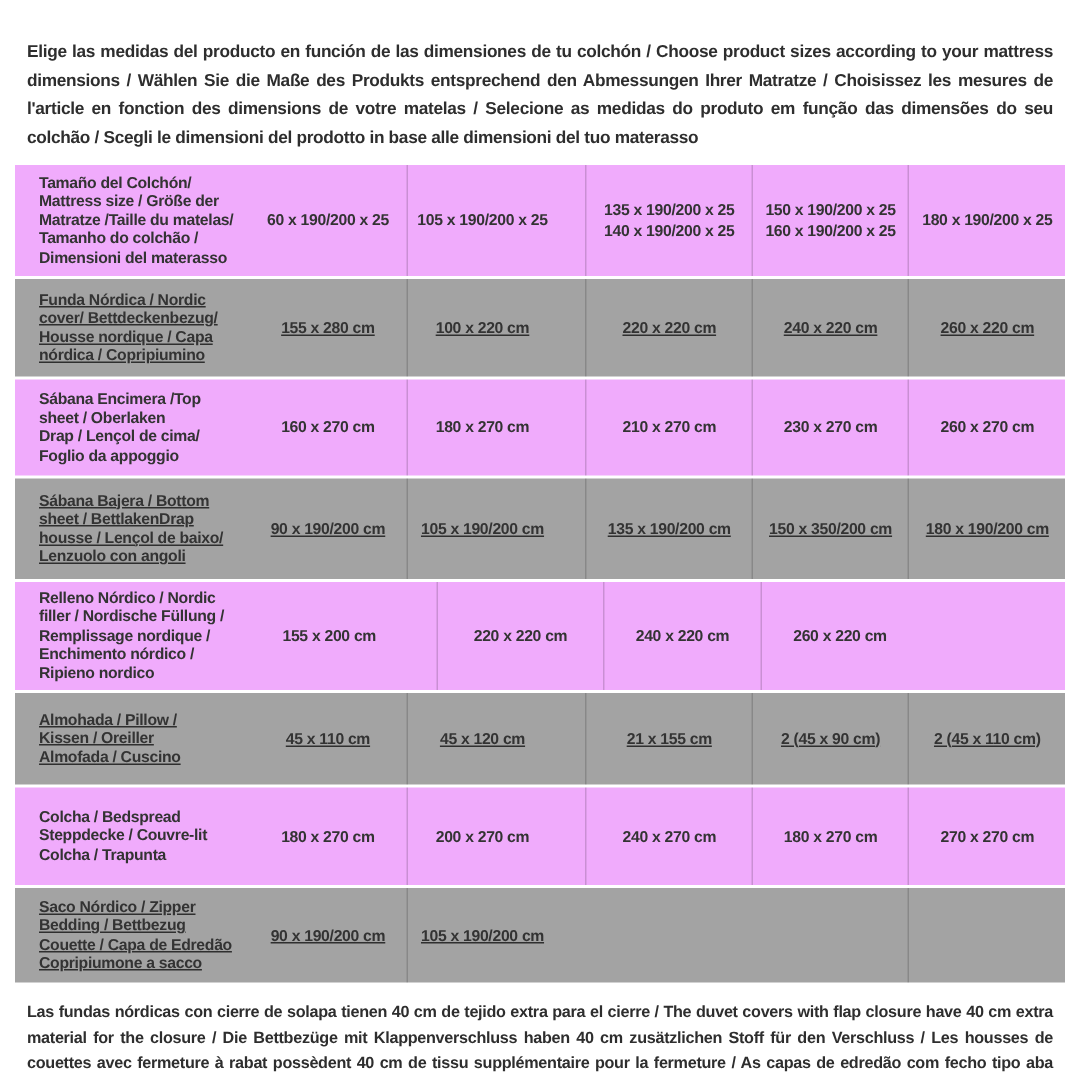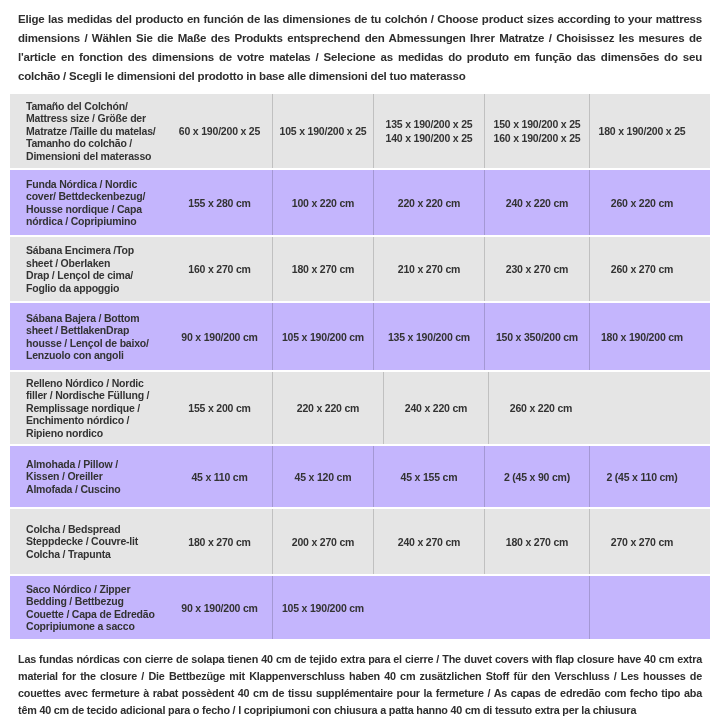--- a/index.html
+++ b/index.html
@@ -9,43 +9,43 @@
     width: 720px;
     height: 720px;
     overflow: hidden;
     font-family: "Liberation Sans", sans-serif;
     -webkit-font-smoothing: antialiased;
   }
   .page {
     box-sizing: border-box;
     width: 720px;
     height: 720px;
-    padding: 8px 10px 0 10px;
+    padding: 24px 10px 0 10px;
     color: #2f2f2f;
   }
   .intro {
     margin: 2px 8px 8px 8px;
     font-weight: bold;
     font-size: 11.5px;
     line-height: 19px;
     letter-spacing: -0.2px;
     text-align: justify;
     color: #2e2e2e;
   }
   .size-table {
     width: 700px;
     margin-top: 6px;
   }
   .t-row {
     display: flex;
     margin-bottom: 2px;
     align-items: stretch;
   }
-  .t-row.gray { background: #e5e5e5; }
-  .t-row.white { background: #c4b5fd; }
+  .t-row.gray { background: #f0abfc; }
+  .t-row.white { background: #a3a3a3; text-decoration: underline; }
   .cell {
     display: flex;
     align-items: center;
     box-sizing: border-box;
   }
   .label-cell {
     width: 157px;
     padding-left: 16px;
     padding-right: 4px;
     font-weight: bold;
@@ -60,21 +60,21 @@
     text-align: center;
     font-weight: bold;
     font-size: 10.5px;
     line-height: 14px;
     letter-spacing: -0.2px;
     white-space: pre-line;
     color: #333333;
   }
   .c1 { width: 105px; }
   .c2 { width: 101px; }
-  .c3 { width: 111px; }
+  .c3 { width: 111px; margin-left: 19px; }
   .c4 { width: 105px; }
   .c5 { width: 105px; }
   .c2, .c3, .c4, .c5 { border-left: 1px solid rgba(0,0,0,0.16); }
   .t-row.last .c3, .t-row.last .c4 { border-left: none; }
   .note {
     margin: 12px 8px 0 8px;
     font-weight: bold;
     font-size: 10.8px;
     line-height: 17px;
     letter-spacing: -0.2px;
@@ -153,21 +153,21 @@
       <div class="cell val-cell c4">240 x 220 cm</div>
       <div class="cell val-cell c5">260 x 220 cm</div>
     </div>
 
     <div class="t-row white" style="min-height:61px">
       <div class="cell label-cell">Almohada  / Pillow /
 Kissen / Oreiller
 Almofada / Cuscino</div>
       <div class="cell val-cell c1">45 x 110 cm</div>
       <div class="cell val-cell c2">45 x 120 cm</div>
-      <div class="cell val-cell c3">45 x 155 cm</div>
+      <div class="cell val-cell c3">21 x 155 cm</div>
       <div class="cell val-cell c4">2 (45 x 90 cm)</div>
       <div class="cell val-cell c5">2 (45 x 110 cm)</div>
     </div>
 
     <div class="t-row gray" style="min-height:65px">
       <div class="cell label-cell">Colcha / Bedspread
 Steppdecke / Couvre-lit
 Colcha / Trapunta</div>
       <div class="cell val-cell c1">180 x 270 cm</div>
       <div class="cell val-cell c2">200 x 270 cm</div>

